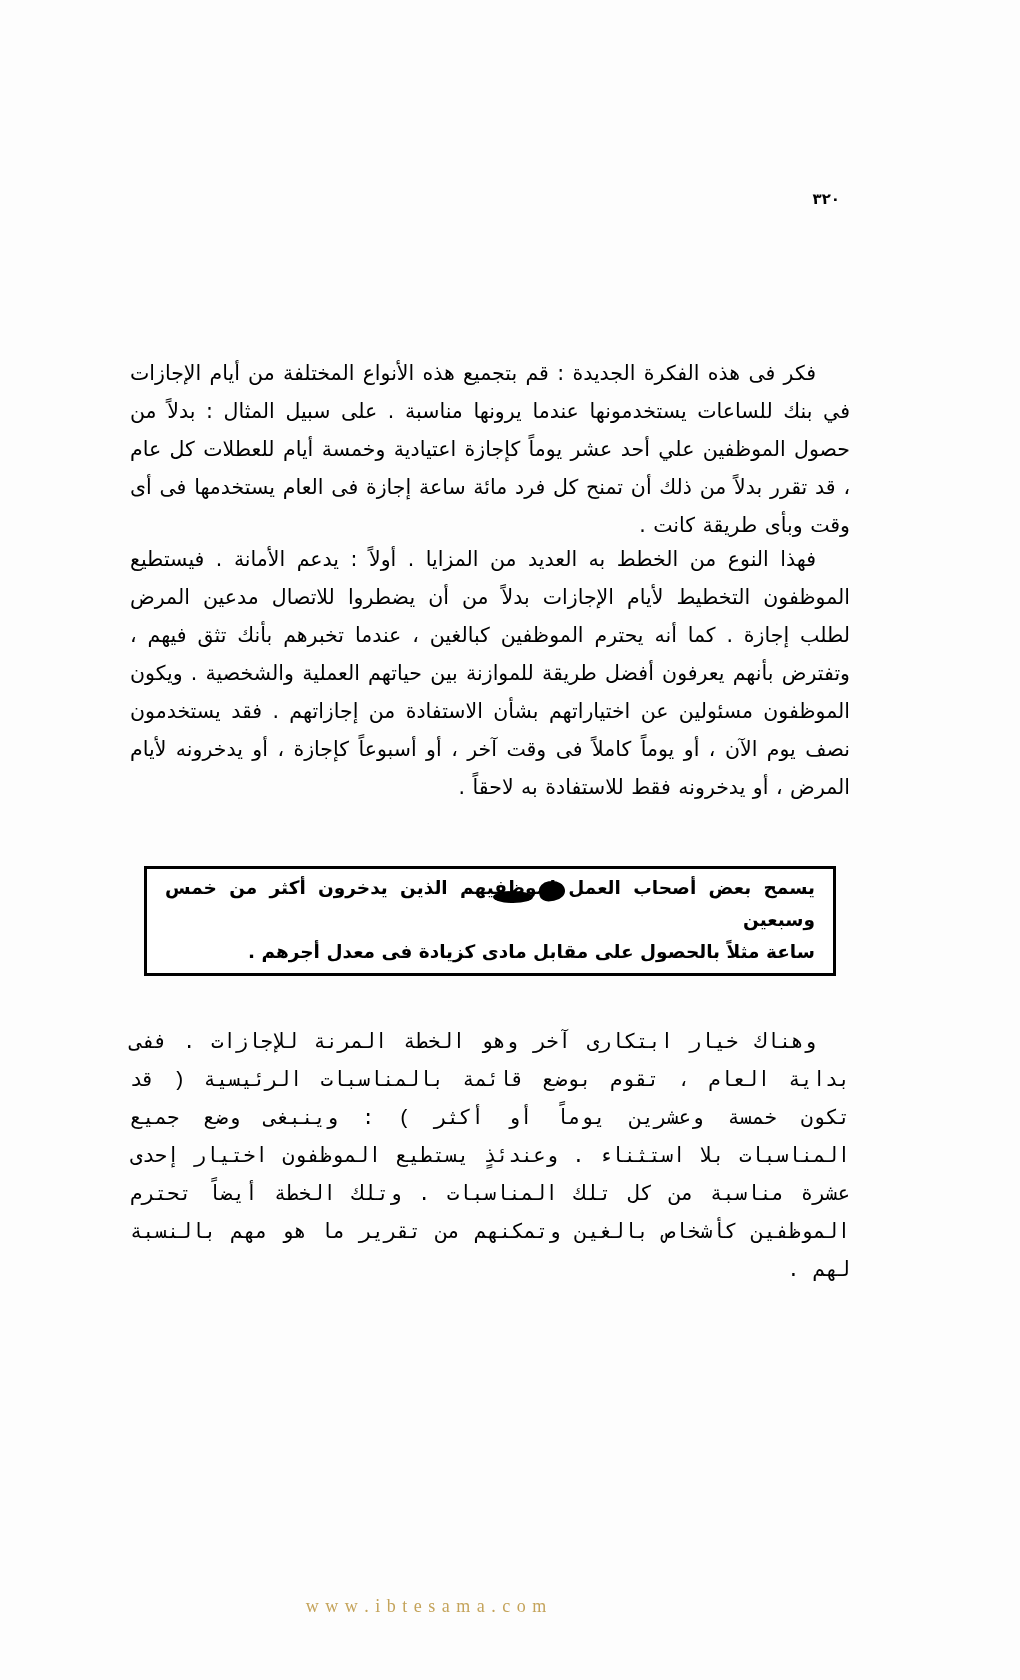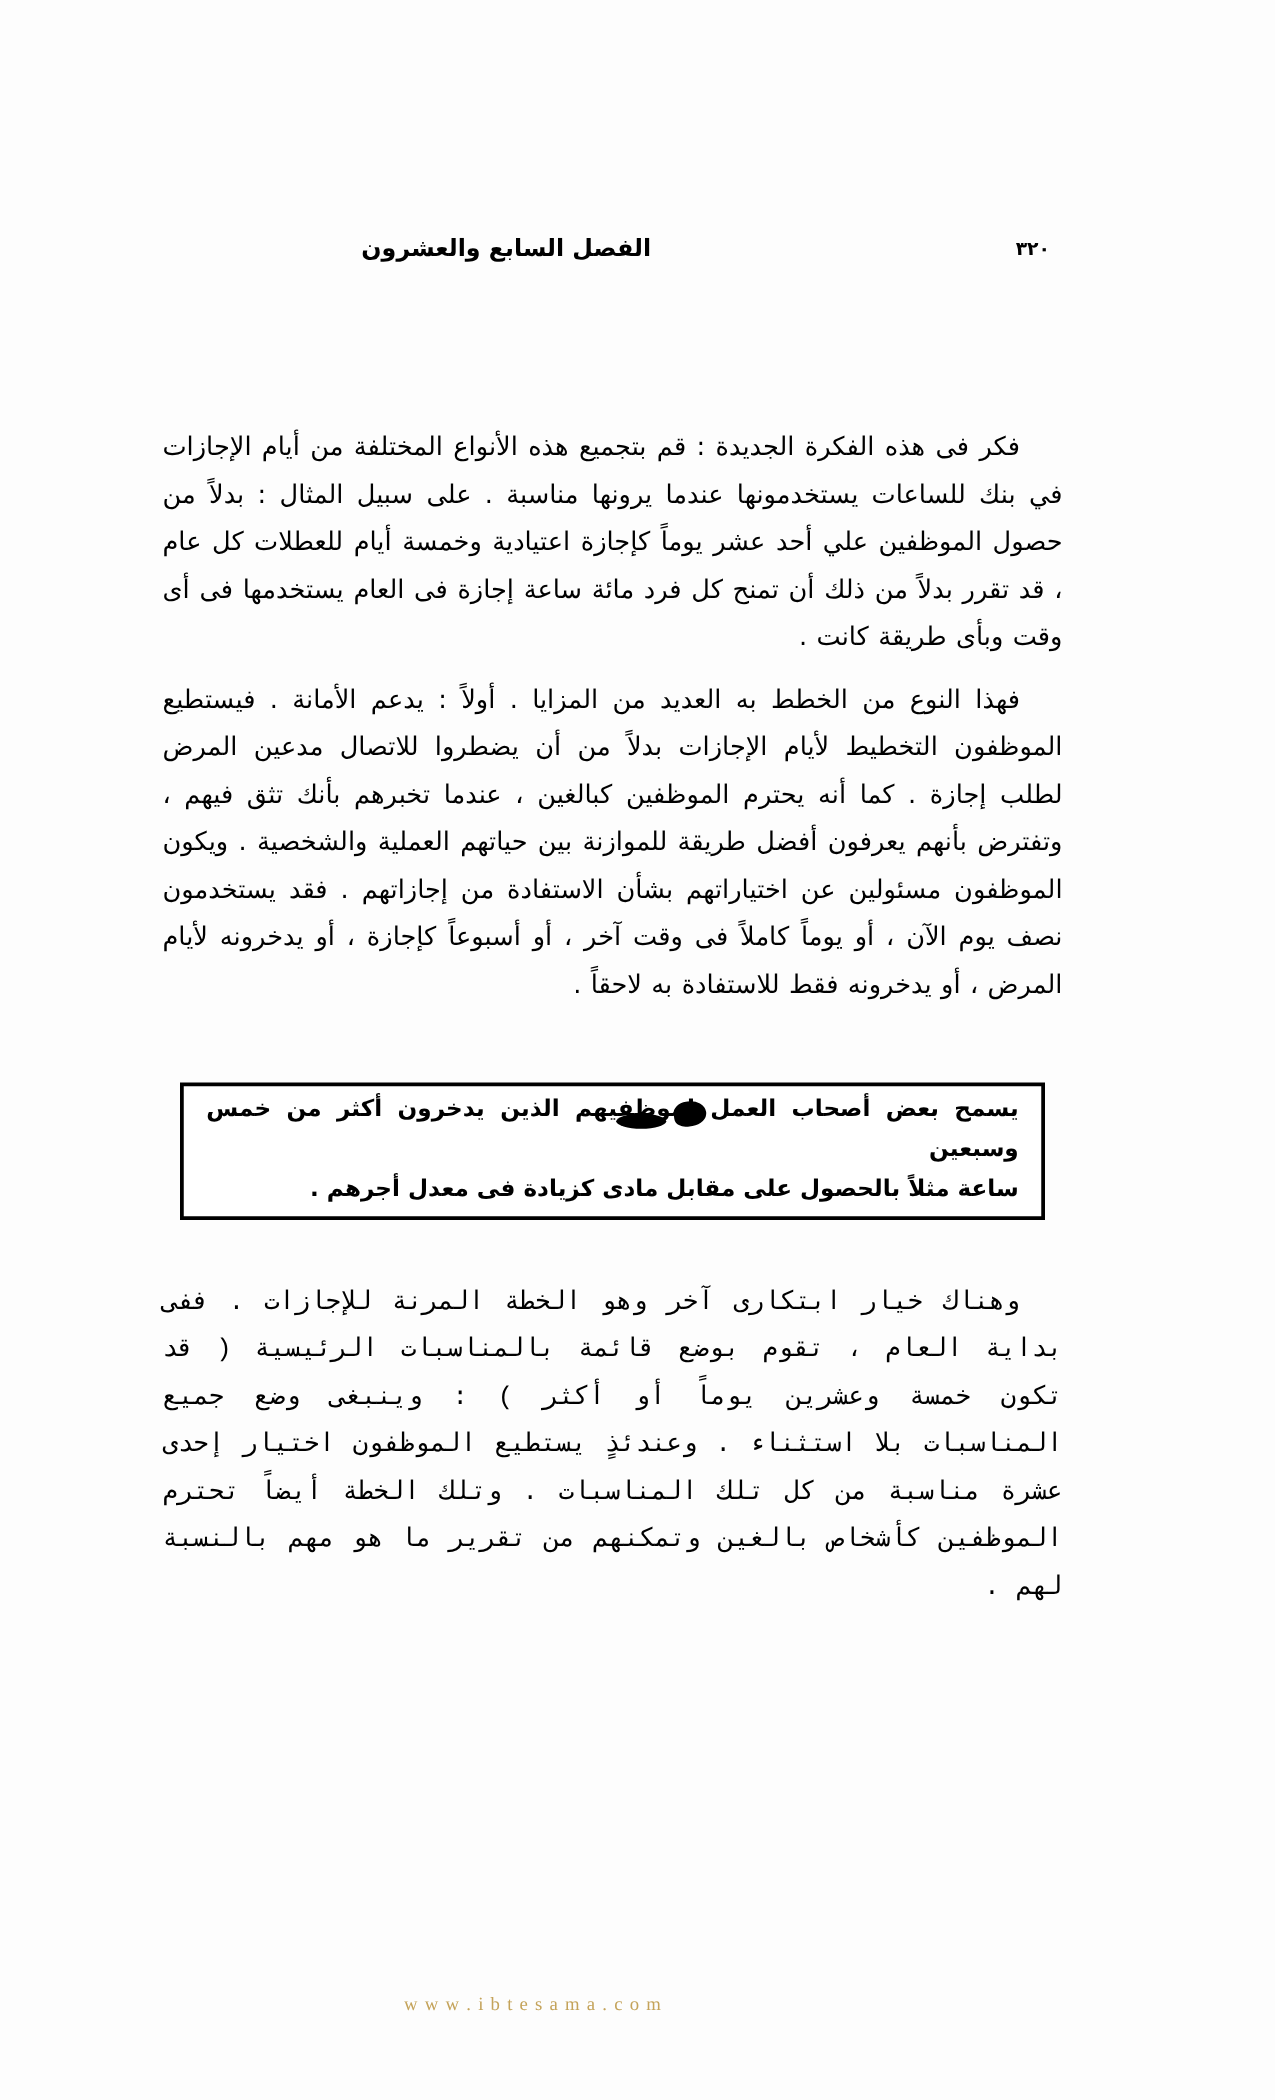--- a/index.html
+++ b/index.html
@@ -83,21 +83,21 @@
     line-height: 38px;
     text-align: justify;
     text-align-last: right;
     margin: 0 0 2px 0;
     word-spacing: 1px;
   }
   .para.indent {
     text-indent: 34px;
   }
 
-  #para1 { top: 338px; }
+  #para1 { top: 354px; }
   #para2 { top: 540px; }
   #para3 { top: 1024px; font-family: Liberation Mono, monospace; }
 
   
   .callout {
     position: absolute;
     left: 14px;
     top: 866px;
     width: 692px;
     height: 110px;
@@ -141,35 +141,34 @@
     border-radius: 50%;
   }
 
   
   .watermark {
     position: absolute;
     left: 0;
     top: 1596px;
     width: 853px;
     text-align: center;
-    font-size: 15px;
+    font-size: 18px;
     color: #c4a35a;
     letter-spacing: 1px;
     font-family: "Liberation Serif", serif;
   }
 </style>
 </head>
 <body>
 
 <div class="page">
   <div class="content">
 
     <div class="runhead">
       <div class="runhead-pageno">٣٢٠</div>
-      <div class="runhead-title">الفصل السابع والعشرون</div>
     </div>
 
 
     <div class="body-block" id="para1">
       <p class="para indent">فكر فى هذه الفكرة الجديدة : قم بتجميع هذه الأنواع المختلفة من أيام الإجازات في بنك للساعات يستخدمونها عندما يرونها مناسبة . على سبيل المثال : بدلاً من حصول الموظفين علي أحد عشر يوماً كإجازة اعتيادية وخمسة أيام للعطلات كل عام ، قد تقرر بدلاً من ذلك أن تمنح كل فرد مائة ساعة إجازة فى العام يستخدمها فى أى وقت وبأى طريقة كانت .</p>
     </div>
 
     <div class="body-block" id="para2">
       <p class="para indent">فهذا النوع من الخطط به العديد من المزايا . أولاً : يدعم الأمانة . فيستطيع الموظفون التخطيط لأيام الإجازات بدلاً من أن يضطروا للاتصال مدعين المرض لطلب إجازة . كما أنه يحترم الموظفين كبالغين ، عندما تخبرهم بأنك تثق فيهم ، وتفترض بأنهم يعرفون أفضل طريقة للموازنة بين حياتهم العملية والشخصية . ويكون الموظفون مسئولين عن اختياراتهم بشأن الاستفادة من إجازاتهم . فقد يستخدمون نصف يوم الآن ، أو يوماً كاملاً فى وقت آخر ، أو أسبوعاً كإجازة ، أو يدخرونه لأيام المرض ، أو يدخرونه فقط للاستفادة به لاحقاً .</p>
     </div>

